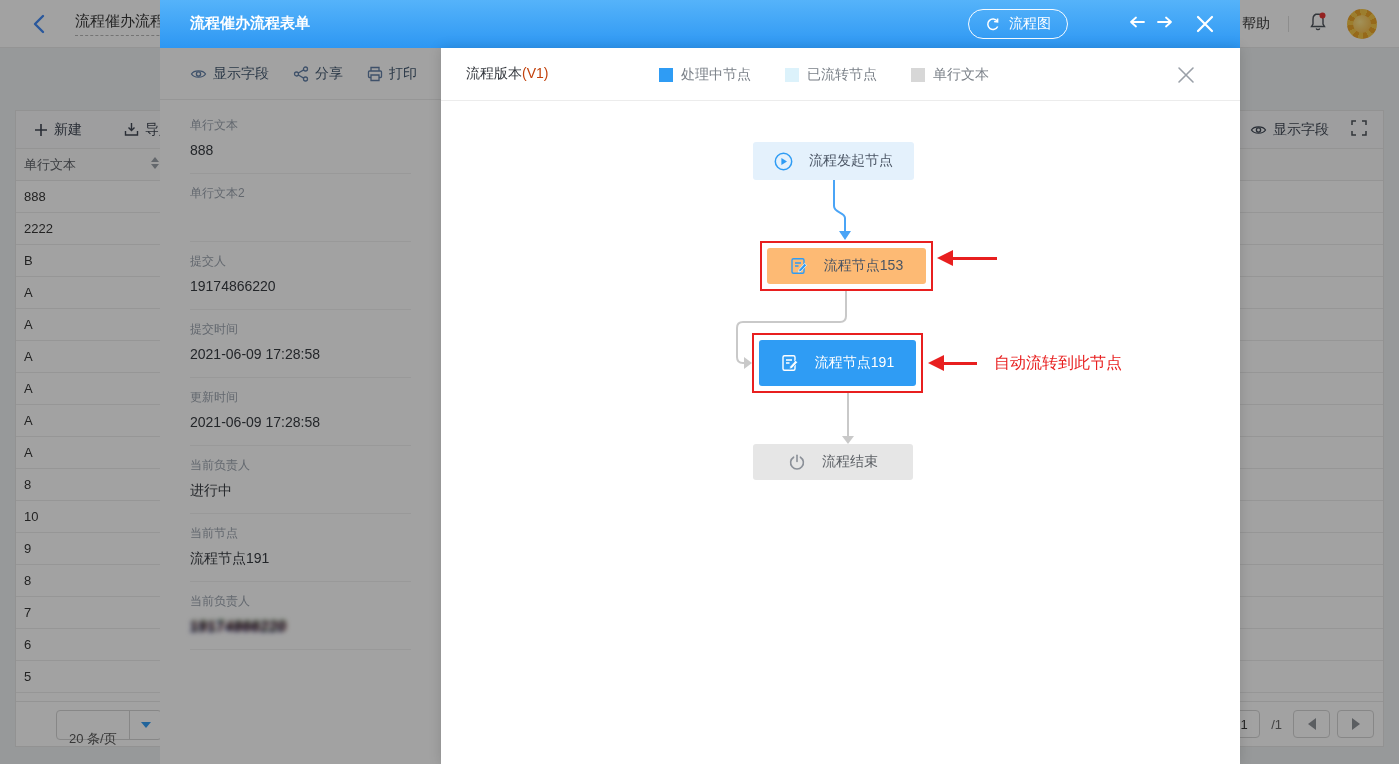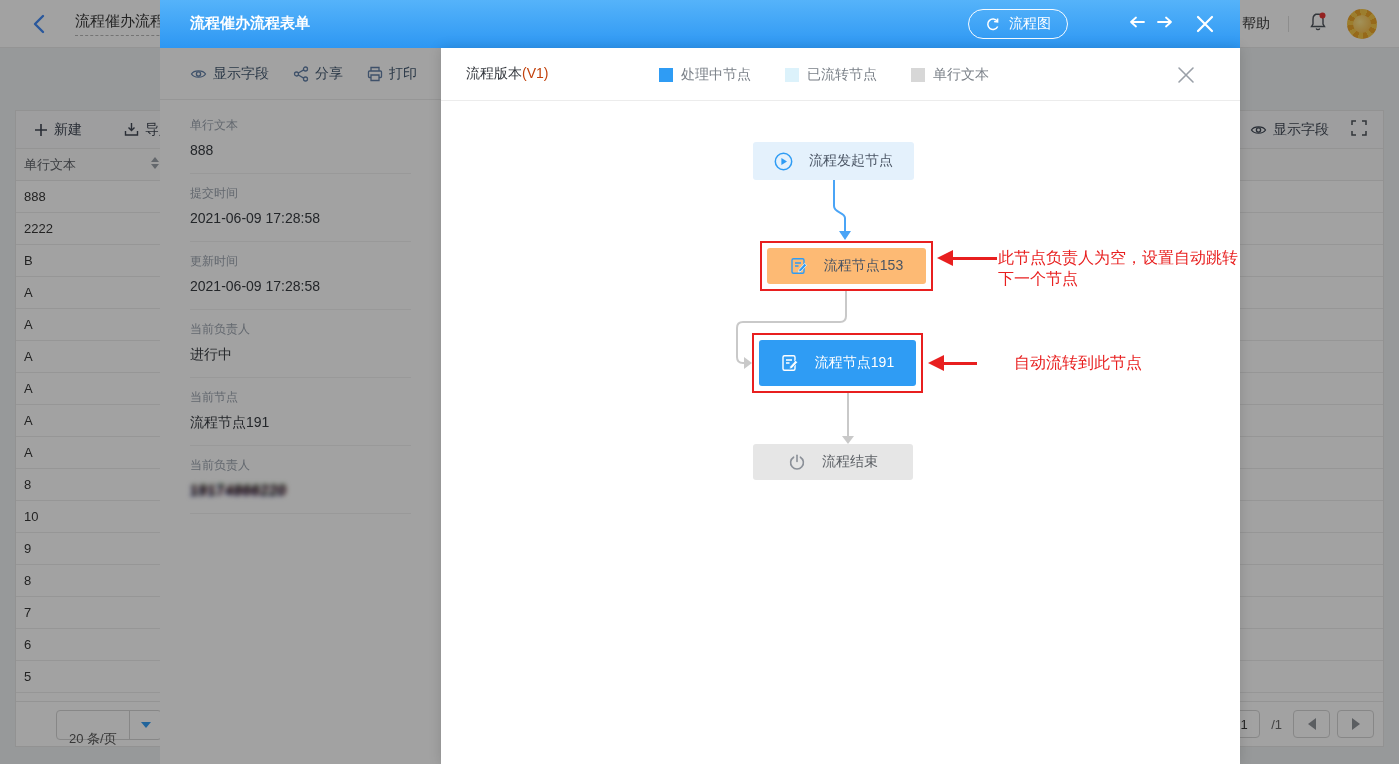--- a/index.html
+++ b/index.html
@@ -258,20 +258,28 @@
             </svg>
         </span>
       </div>
       <div class="fields">
 
       <div class="field">
           <div class="flabel">单行文本</div>
           <div class="fvalue">888</div>
         </div>
           <div class="field">
+          <div class="flabel">单行文本2</div>
+          <div class="fvalue"></div>
+        </div>
+          <div class="field">
+          <div class="flabel">提交人</div>
+          <div class="fvalue">19174866220</div>
+        </div>
+          <div class="field">
           <div class="flabel">提交时间</div>
           <div class="fvalue">2021-06-09 17:28:58</div>
         </div>
           <div class="field">
           <div class="flabel">更新时间</div>
           <div class="fvalue">2021-06-09 17:28:58</div>
         </div>
           <div class="field">
           <div class="flabel">当前负责人</div>
           <div class="fvalue">进行中</div>
@@ -342,41 +350,37 @@
               <path d="M9 12.5 L14.6 6.4 L16.6 8.2 L11 14.3 L8.6 15 Z" fill="#2f9cf4" stroke="#fff" stroke-width="0.7"></path>
             </svg>
           <span>流程节点153</span>
         </div>
       </div>
 
       <div class="anno-arrow" style="left:496px;top:149px;">
         <i class="anno-tri"></i>
         <i class="anno-line" style="width:44px;"></i>
       </div>
-      <div class="anno-text" style="left:557px;top:146px;">
-        <div>此节点负责人为空，设置自动跳转</div>
-        <div>下一个节点</div>
-      </div>
 
       <div class="redbox rb-191">
         <div class="fnode node-active">
           <svg width="18" height="18" viewBox="0 0 18 18">
               <rect x="2" y="1.8" width="12" height="14.4" rx="1.5" fill="none" stroke="#fff" stroke-width="1.4"></rect>
               <path d="M5 6 H11 M5 9 H8.5" stroke="#fff" stroke-width="1.3"></path>
               <path d="M9 12.5 L14.6 6.4 L16.6 8.2 L11 14.3 L8.6 15 Z" fill="#fff" stroke="#2f9cf4" stroke-width="0.7"></path>
             </svg>
           <span>流程节点191</span>
         </div>
       </div>
 
       <div class="anno-arrow" style="left:487px;top:254px;">
         <i class="anno-tri"></i>
         <i class="anno-line" style="width:33px;"></i>
       </div>
-      <div class="anno-text" style="left:573px;top:251px;">
+      <div class="anno-text" style="left:553px;top:251px;">
         <div>自动流转到此节点</div>
       </div>
 
       <div class="fnode node-end">
         <svg width="18" height="18" viewBox="0 0 18 18">
             <path d="M9 2.2 V8.5" stroke="#8b9098" stroke-width="1.6" stroke-linecap="round"></path>
             <path d="M5.6 4.2 a6.4 6.4 0 1 0 6.8 0" fill="none" stroke="#8b9098" stroke-width="1.6" stroke-linecap="round"></path>
           </svg>
         <span>流程结束</span>
       </div>

